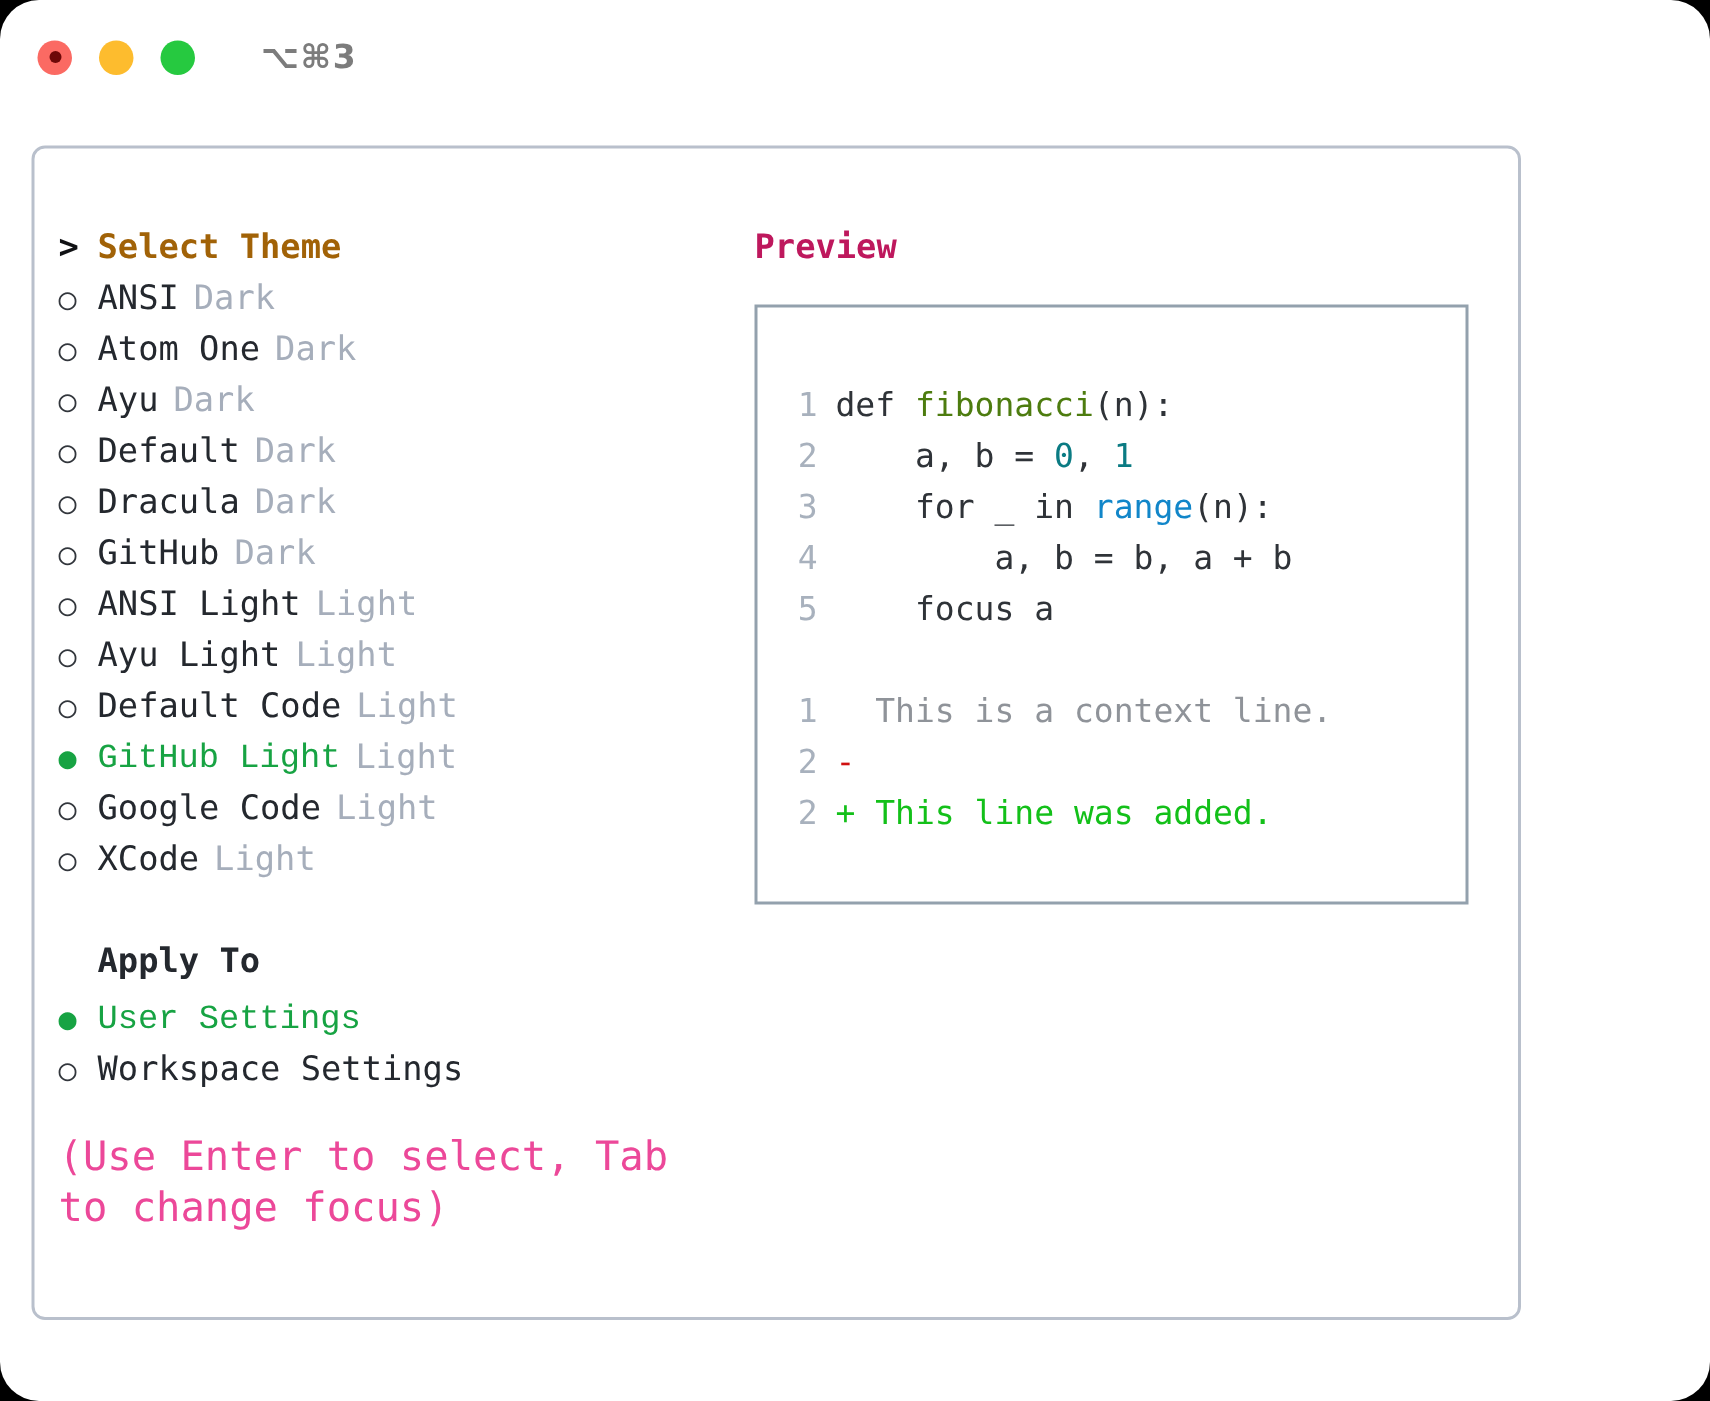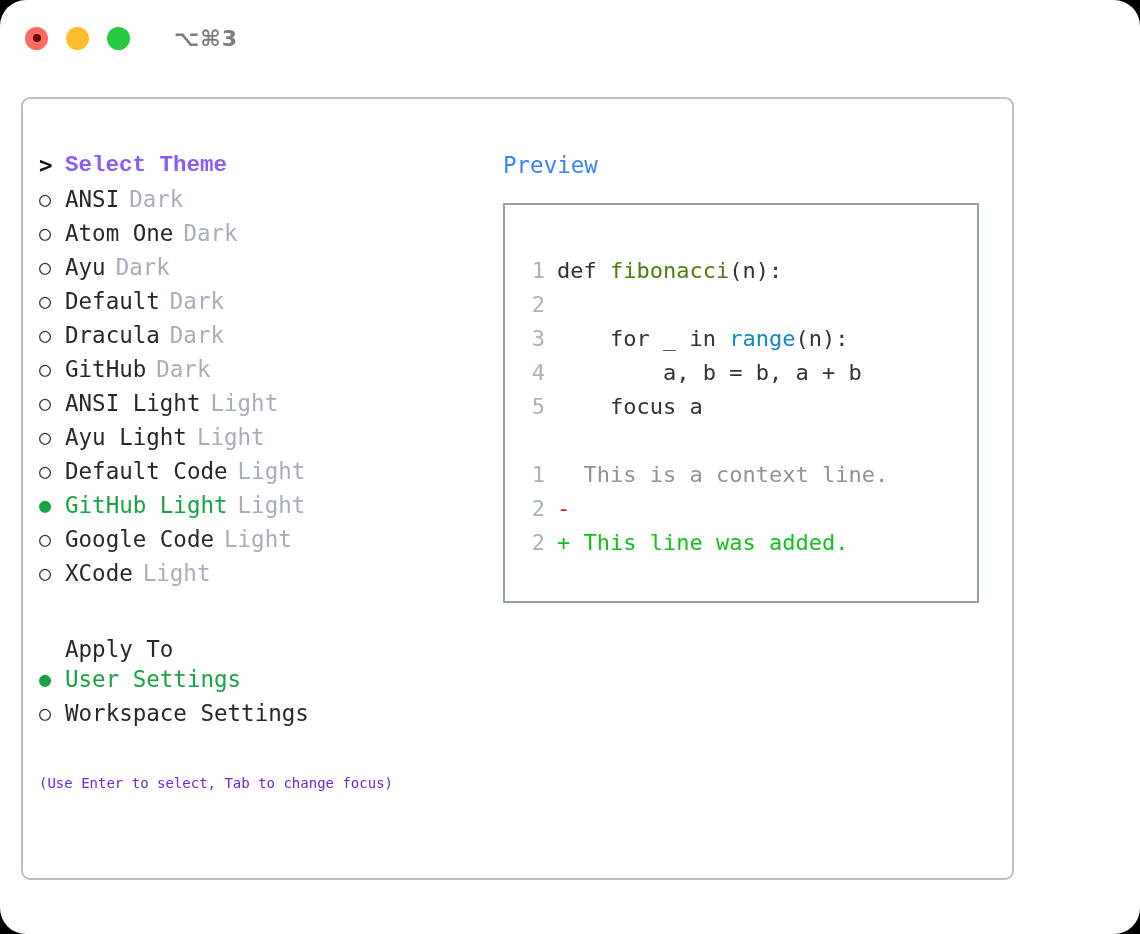--- a/index.html
+++ b/index.html
@@ -112,56 +112,57 @@
     line-height: 1;
     display: inline-block;
   }
   .marker.caret {
     color: #101114;
     font-weight: bold;
     font-size: 22.5px;
   }
   .marker.on { color: #17a343; }
   .label { color: #24282e; }
-  .label.sel { color: #17a343; }
-  .label.bold { color: #8b5cf6; font-weight: bold; font-family: Liberation Mono, monospace; }
+  .label.sel { color: #17a343; font-family: Liberation Mono, monospace; }
+  .label.bold { color: #a16207; font-weight: bold; }
   .tag {
     color: #a6aebb;
     margin-left: 10px;
   }
   .section-head {
     height: 34px;
     display: flex;
-    align-items: flex-end;
+    align-items: flex-start;
     font-size: 22.5px;
     color: #24282e;
+    font-weight: bold;
   }
   .section-head .marker { color: transparent; }
   .spacer-lg { height: 38px; }
   .spacer-sm { height: 24px; }
   .hint {
-    margin-top: 12px;
+    margin-top: 1px;
     padding-left: 0;
-    color: #6d28d9;
-    font-size: 14px;
+    color: #ec4899;
+    font-size: 27px;
     line-height: 34px;
     width: 420px;
   }
 
   
   .right-col {
     position: absolute;
     left: 480px;
     top: 49px;
     width: 480px;
   }
   .preview-title {
     font-size: 22.5px;
-    font-weight: normal;
-    color: #3b82f6;
+    font-weight: bold;
+    color: #be185d;
     height: 34px;
     display: flex;
     align-items: center;
   }
   .preview-box {
     margin-top: 21px;
     width: 476px;
     height: 400px;
     box-sizing: border-box;
     border: 2px solid #93a1ad;
@@ -246,21 +247,21 @@
         <div class="spacer-sm"></div>
 
         <div class="hint">(Use Enter to select, Tab to change focus)</div>
       </div>
 
       <div class="right-col">
         <div class="preview-title">Preview</div>
         <div class="preview-box">
           <div id="code-block">
               <div class="code-line"><span class="ln">1</span><span><span class="code">def </span><span class="tok-fn">fibonacci</span><span class="code">(n):</span></span></div>
-              <div class="code-line"><span class="ln">2</span></div>
+              <div class="code-line"><span class="ln">2</span><span><span class="code">    </span><span class="code">a, b = </span><span class="tok-num">0</span><span class="code">, </span><span class="tok-num">1</span></span></div>
               <div class="code-line"><span class="ln">3</span><span><span class="code">    </span><span class="code">for _ in </span><span class="tok-call">range</span><span class="code">(n):</span></span></div>
               <div class="code-line"><span class="ln">4</span><span><span class="code">        </span><span class="code">a, b = b, a + b</span></span></div>
               <div class="code-line"><span class="ln">5</span><span><span class="code">    </span><span class="code">focus a</span></span></div>
             </div>
           <div class="gap-line"></div>
           <div id="diff-block">
               <div class="code-line"><span class="ln">1</span><span class="diff-ctx"> </span><span class="diff-ctx"> This is a context line.</span></div>
               <div class="code-line"><span class="ln">2</span><span class="diff-del">-</span></div>
               <div class="code-line"><span class="ln">2</span><span class="diff-add">+</span><span class="diff-add"> This line was added.</span></div>
             </div>

